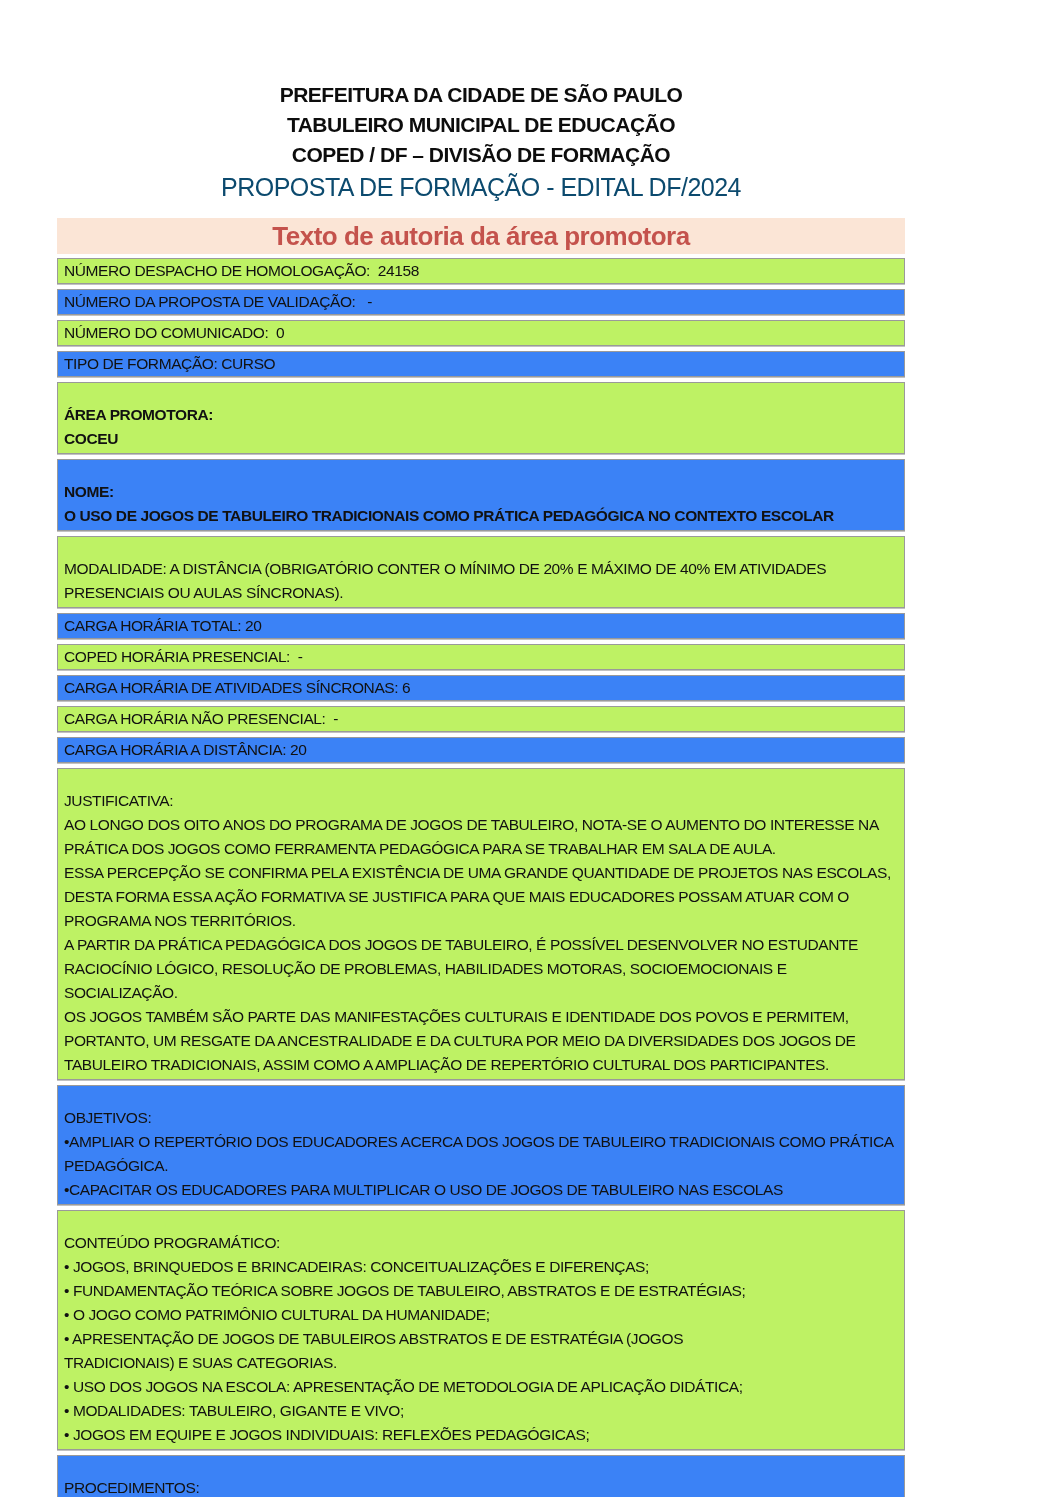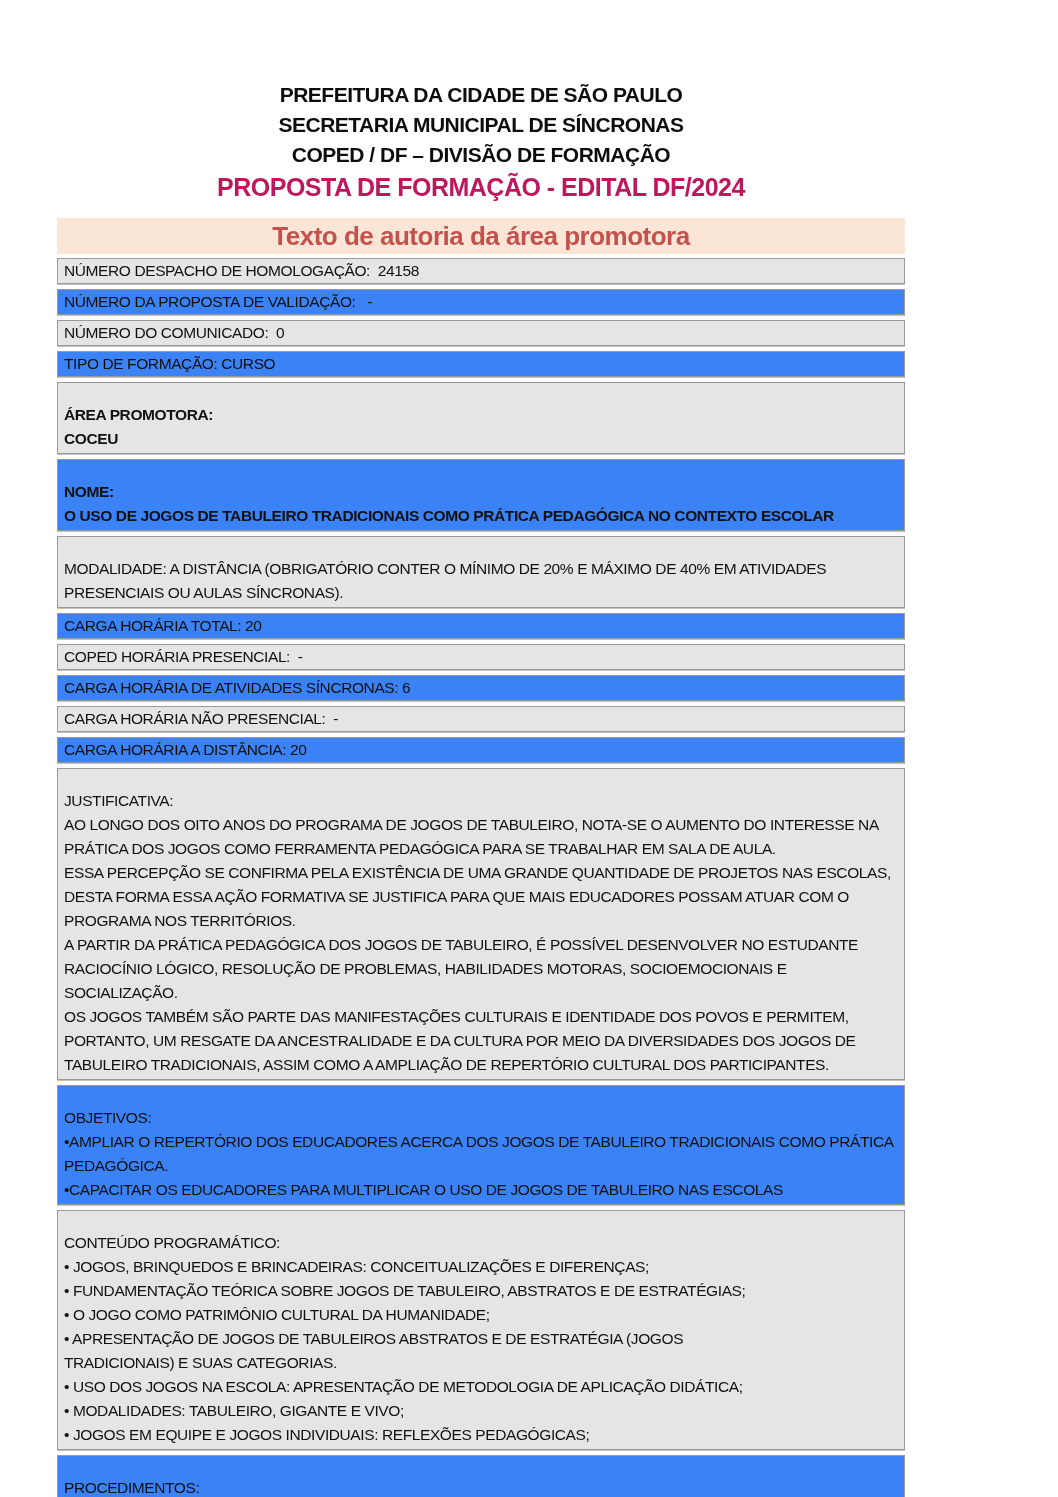--- a/index.html
+++ b/index.html
@@ -7,49 +7,49 @@
     width:1058px;height:1497px;background:#ffffff;
     font-family:"Liberation Sans",sans-serif;color:#111111;
     position:relative;overflow:hidden;
   }
   .doc{position:absolute;left:57px;top:18px;width:848px;}
   .doc-header{padding-top:62px;text-align:center;}
   .hline{
     font-weight:bold;font-size:21px;line-height:30px;letter-spacing:-0.5px;color:#0d0d0d;
   }
   .doc-title{
-    font-weight:bold;font-size:25px;line-height:34px;letter-spacing:-0.5px;color:#be185d;
+    font-weight:normal;font-size:25px;line-height:34px;letter-spacing:-0.5px;color:#0c4a6e;
   }
   .banner{
     margin-top:14px;background:#FBE5D6;height:36px;line-height:36px;
     text-align:center;font-weight:bold;font-size:26px;letter-spacing:-0.5px;
     color:#C4524C;
   }
   .rows{margin-top:4px;}
   .row{
     border:1px solid #9A9A9A;
     box-shadow:0 1px 0 rgba(120,120,120,0.45);
     margin-bottom:5px;
     padding:0 6px;
     font-size:15.5px;line-height:24px;letter-spacing:-0.4px;
     white-space:pre-wrap;
-    background:#e5e5e5;
+    background:#bef264;
   }
   .row.shade{background:#3b82f6;}
   .row.bold{font-weight:bold;}
   .row.tall{padding-top:20px;padding-bottom:2px;}
 </style>
 </head>
 <body>
 
 <div class="doc">
 
   <div class="doc-header">
     <div class="hline">PREFEITURA DA CIDADE DE SÃO PAULO</div>
-    <div class="hline">SECRETARIA MUNICIPAL DE SÍNCRONAS</div>
+    <div class="hline">TABULEIRO MUNICIPAL DE EDUCAÇÃO</div>
     <div class="hline">COPED / DF – DIVISÃO DE FORMAÇÃO</div>
     <div class="doc-title">PROPOSTA DE FORMAÇÃO - EDITAL DF/2024</div>
   </div>
 
   <div class="banner">Texto de autoria da área promotora</div>
 
   <div class="rows">
     <div class="row">NÚMERO DESPACHO DE HOMOLOGAÇÃO:  24158</div>
     <div class="row shade">NÚMERO DA PROPOSTA DE VALIDAÇÃO:   -</div>
     <div class="row">NÚMERO DO COMUNICADO:  0</div>

